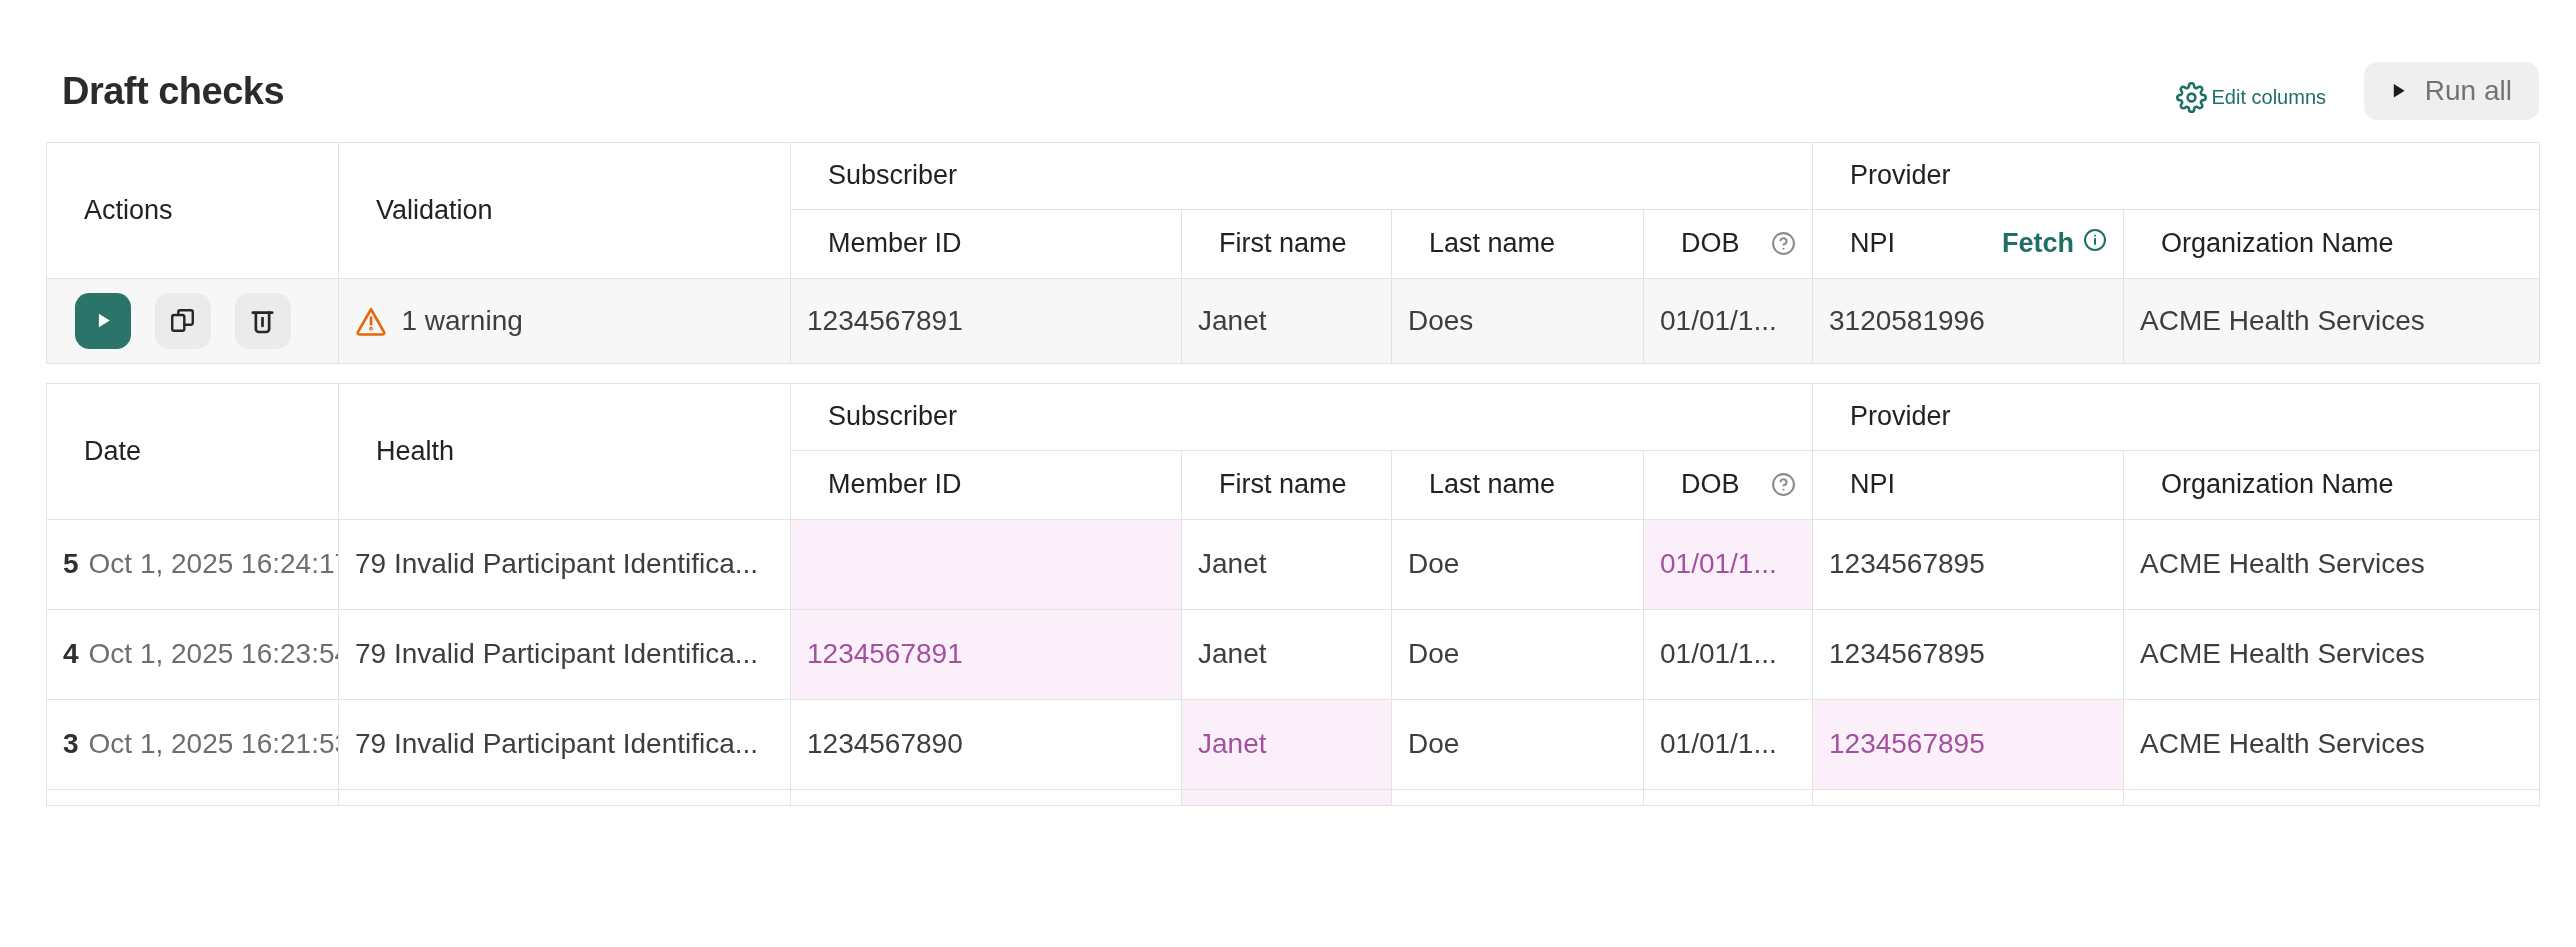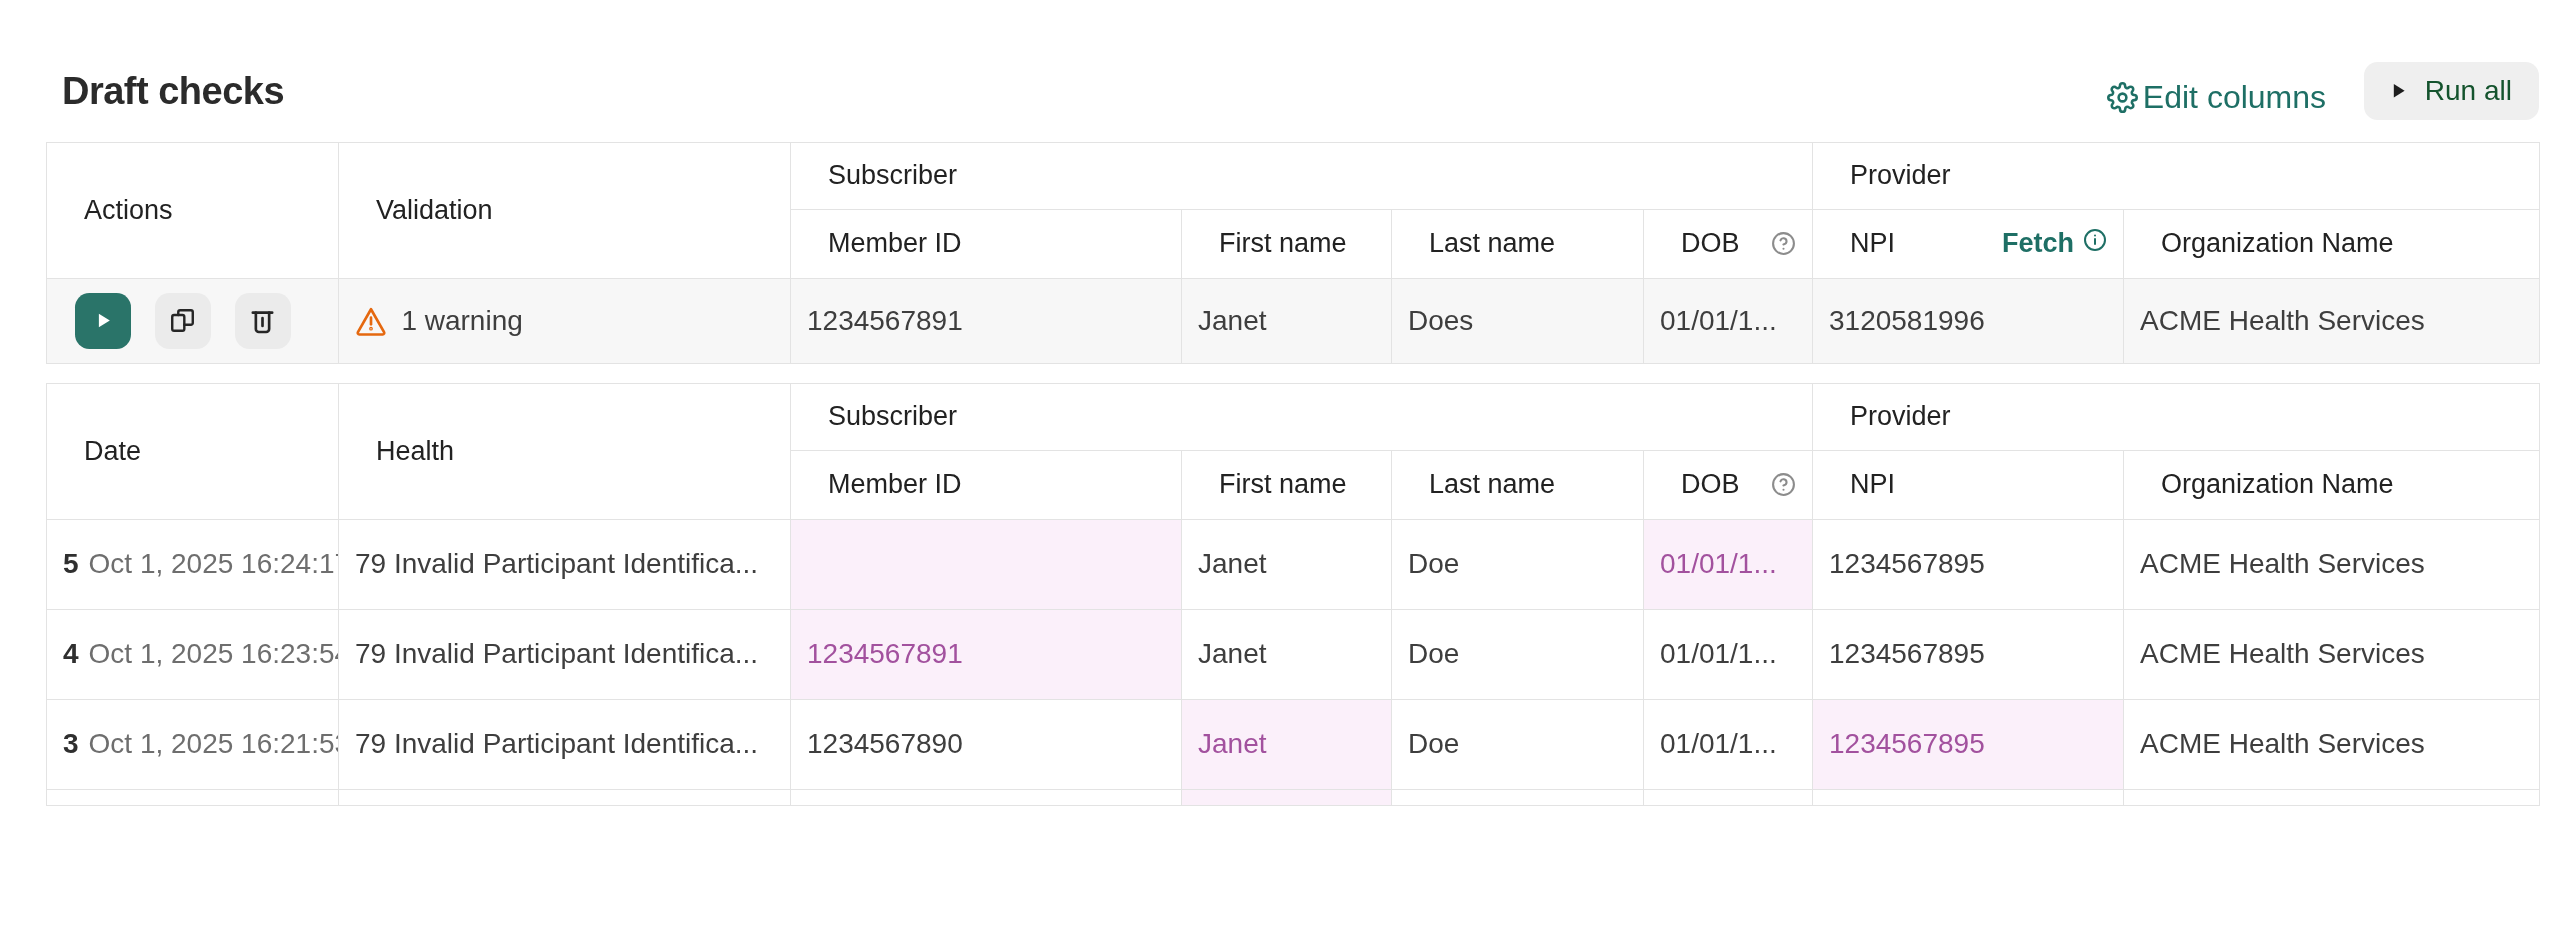--- a/index.html
+++ b/index.html
@@ -9,23 +9,23 @@
     background: #ffffff;
     font-family: "Liberation Sans", sans-serif;
     color: var(--text, #3e3e3e);
   }
   .page { padding: 0 37px 0 46px; }
 
   
   .topbar { display: flex; justify-content: space-between; align-items: center; margin-top: 62px; height: 58px; }
   h1.section-title { font-size: 38px; font-weight: 600; color: var(--heading, #2b2b2b); margin: 16px; letter-spacing: -0.5px; }
   .topbar-actions { display: flex; align-items: center; gap: 38px; }
-  .link-btn { display: inline-flex; align-items: center; gap: 5px; color: var(--accent, #1e6f65); font-size: 32px; font-weight: 500; cursor: pointer; margin-top: 12px; }
+  .link-btn { display: inline-flex; align-items: center; gap: 5px; color: var(--accent, #1e6f65); font-size: 20px; font-weight: 500; cursor: pointer; margin-top: 12px; }
   .btn { display: inline-flex; align-items: center; gap: 15.3px; height: 58px; border-radius: 13.5px; padding: 0 27px; font-size: 28px; font-weight: 500; border: none; cursor: pointer; font-family: inherit; }
-  .btn-gray  { background: var(--btn-gray-bg, #efefef); color: #14532d; padding-left: 22px; }
+  .btn-gray  { background: var(--btn-gray-bg, #efefef); color: #737373; padding-left: 22px; }
   .btn-black { background: var(--btn-black-bg, #191919); color: #ffffff; }
 
   
   table.grid { border-collapse: collapse; table-layout: fixed; width: 2493px; margin-top: 21.6px; }
   .grid th, .grid td { border: 1.8px solid var(--border, #e3e3e3); padding: 0 16px; text-align: left; vertical-align: middle; }
   .grid th { font-size: 27px; font-weight: 500; color: #222222; padding-left: 37px; }
   .grid td { font-size: 28px; font-weight: 400; color: var(--text, #3e3e3e); }
   tr.hrow-group { height: 67px; }
   tr.hrow-sub   { height: 69px; margin-left: 29px; }
   tr.draft-row  { height: 85px; background: var(--draft-row-bg, #f7f7f7); padding-left: 12px; }

